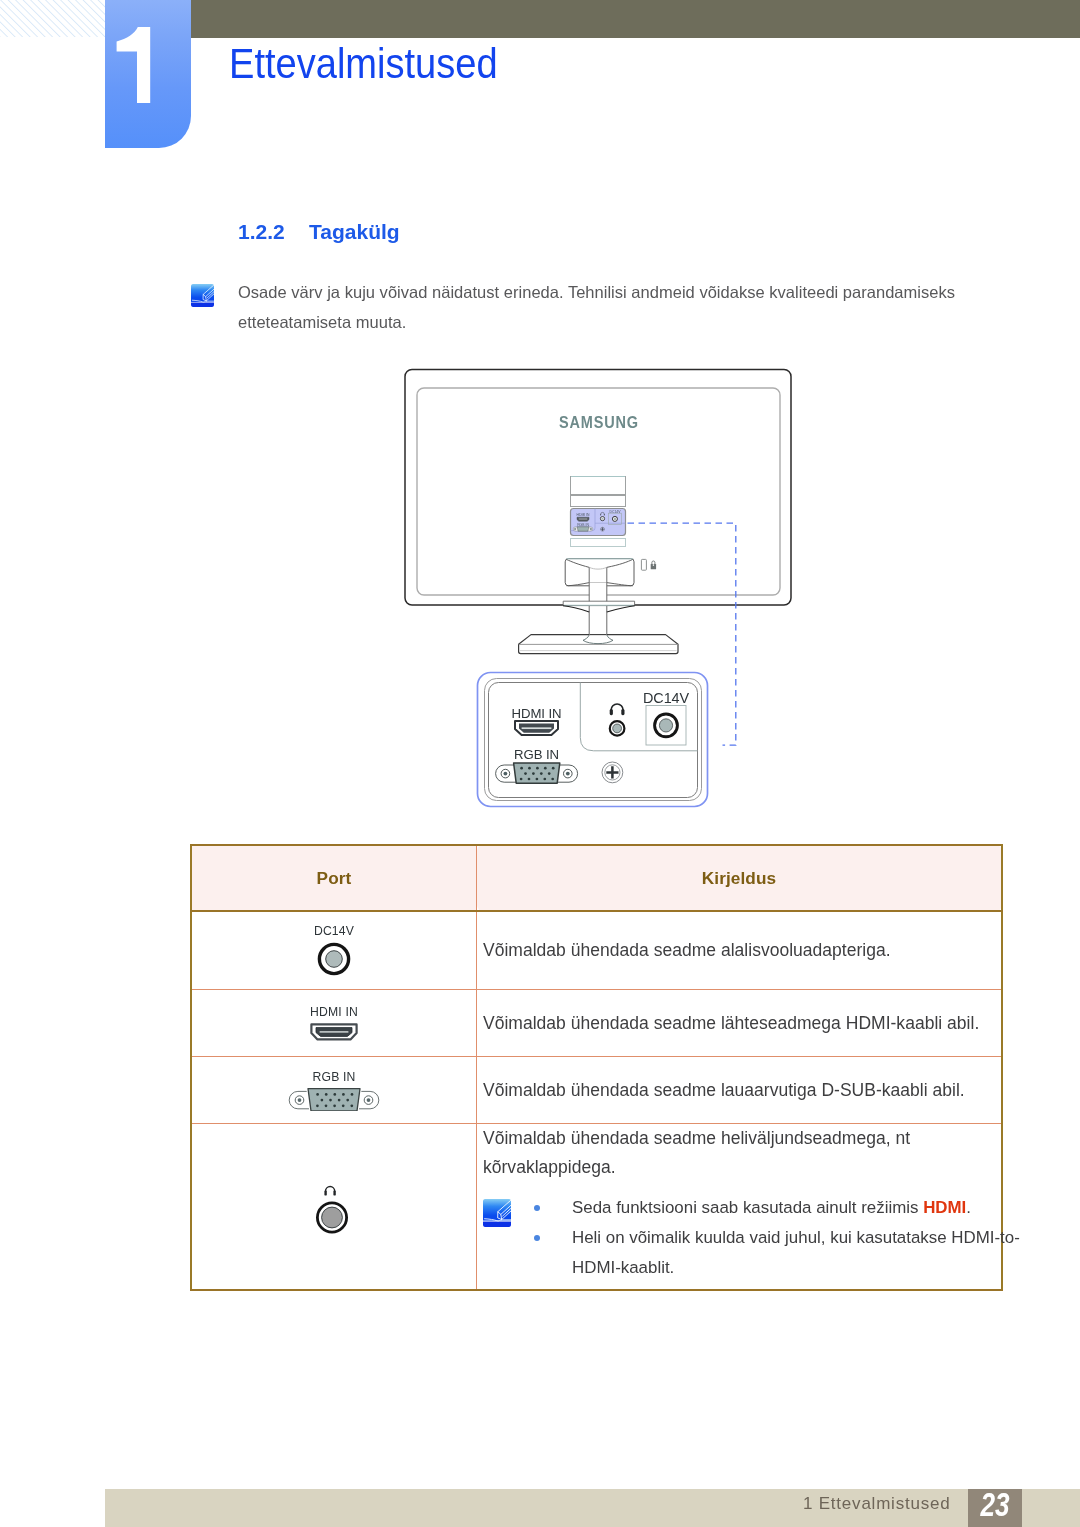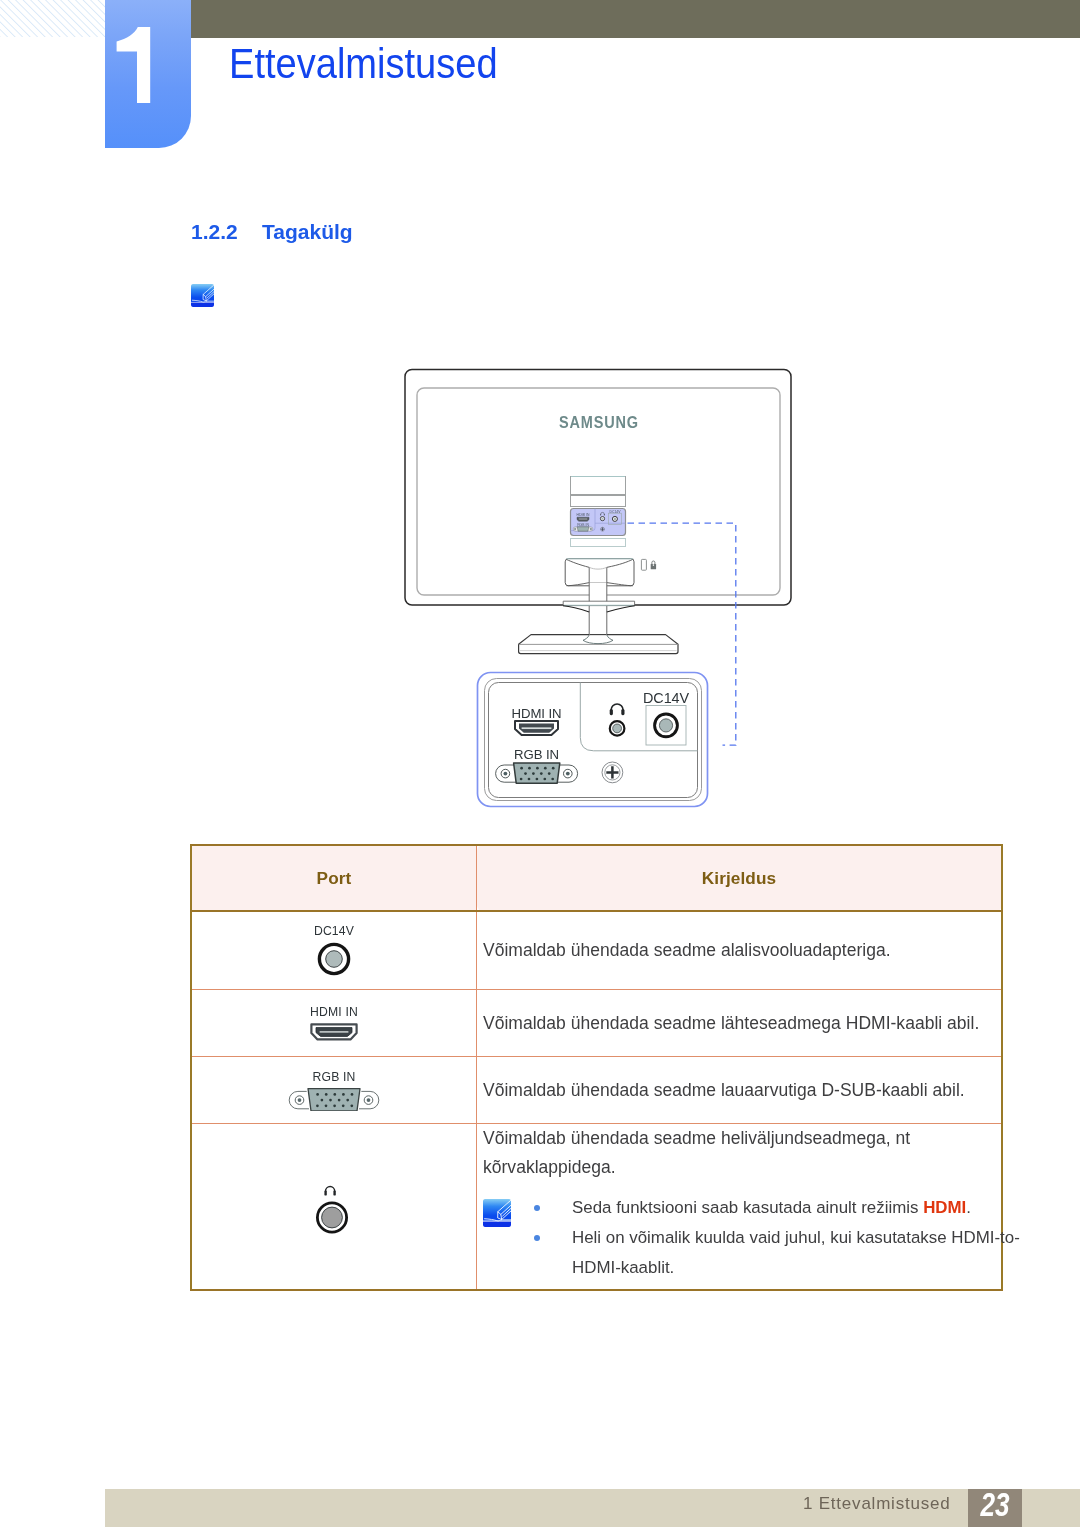--- a/index.html
+++ b/index.html
@@ -11,21 +11,21 @@
   .hatch{position:absolute;left:0;top:0;width:105px;height:37px;overflow:hidden;}
   .olivebar{position:absolute;left:190px;top:0;width:890px;height:38px;background:#6e6d5b;}
   .chaptab{position:absolute;left:105px;top:0;width:86px;height:148px;
     border-bottom-right-radius:32px;
     background:linear-gradient(180deg,#8bb0f9 0%,#7ba5f8 25%,#6698f9 60%,#5590fa 100%);}
   .chapnum-svg{position:absolute;left:11px;top:27px;}
 
   
   .sechead{position:absolute;left:191px;top:220px;color:#1d5ae8;font-size:21px;
     font-weight:bold;white-space:nowrap;letter-spacing:0px;}
-  .sechead .secnum{display:inline-block;width:71px;}
+  .sechead .secnum{display:inline-block;width:71px;margin-left:47px;}
 
   
   .noteicon{position:absolute;width:23px;height:23px;border-radius:2px;}
   .note-top{position:absolute;left:191px;top:284px;}
   .notetext{position:absolute;left:238px;top:277px;width:726px;font-size:16.5px;
     color:#58585a;line-height:30px;letter-spacing:0.02px;}
 
   
   .illus{position:absolute;left:390px;top:345px;}
 
@@ -111,20 +111,21 @@
           <path d="M15.3 13.2 L24.8 4.6"></path>
           <path d="M16.8 14.6 L24.8 7.2"></path>
         </g>
         <path d="M1.0 16.9 C5.4 17.1 9.7 17.8 11.9 18.6 C13.6 19.3 14.4 17.9 16.6 17.9 L24.8 17.9" fill="none" stroke="#eef6ff" stroke-width="0.78" stroke-linejoin="round"></path>
       </symbol>
     </defs>
   </svg>
   <svg class="noteicon note-top" viewBox="0 0 24 24">
       <use href="#note-icon"></use>
     </svg>
+  <div class="notetext">Osade värv ja kuju võivad näidatust erineda. Tehnilisi andmeid võidakse kvaliteedi parandamiseks etteteatamiseta muuta.</div>
 
   <svg class="illus" width="410" height="480" viewBox="390 345 410 480">
     <g fill="none" stroke-linejoin="round" stroke-linecap="round">
 
       <rect x="405" y="369.5" width="386" height="235.5" rx="7" ry="7" stroke="#2b2a2a" stroke-width="1.5" fill="#ffffff"></rect>
 
       <rect x="417" y="388" width="363" height="207" rx="7" ry="7" stroke="#adadad" stroke-width="1.4" fill="#ffffff"></rect>
     </g>
     <text x="599" y="428.5" text-anchor="middle" font-family="'Liberation Sans',sans-serif" font-size="16.2" font-weight="bold" letter-spacing="0.95" fill="#6e8a8a" transform="translate(0,0) scale(0.895,1)" transform-origin="599 428">SAMSUNG</text>
 

